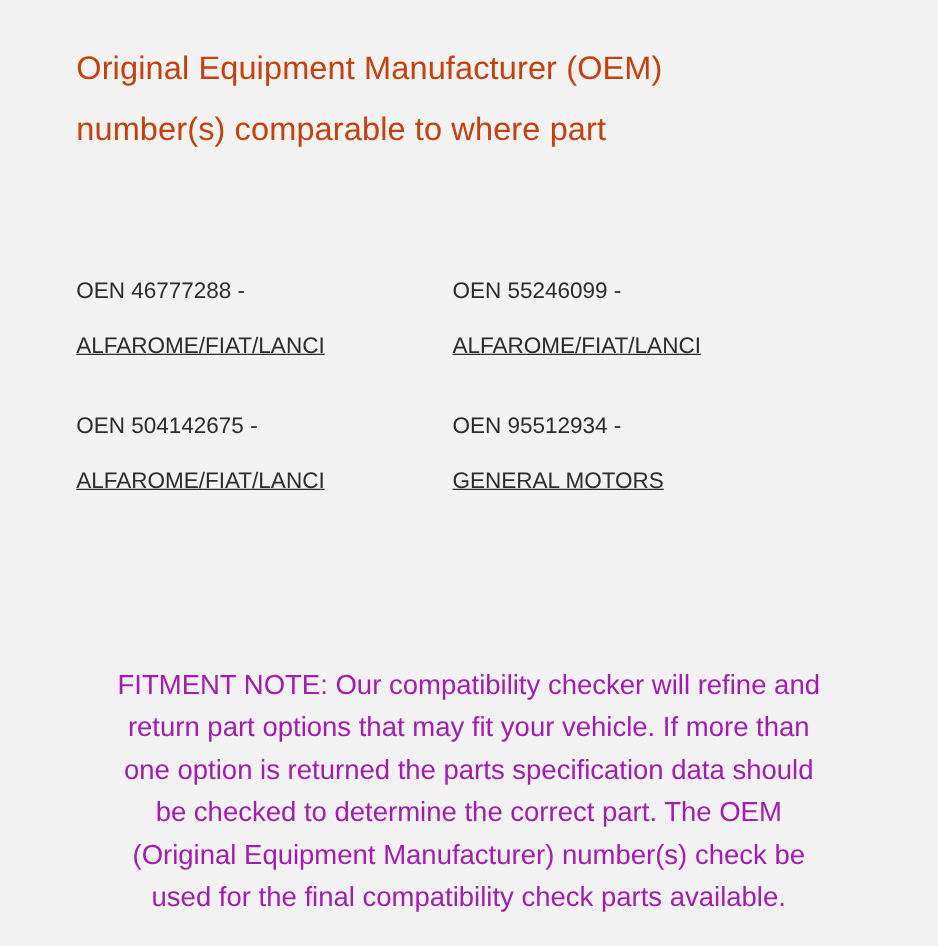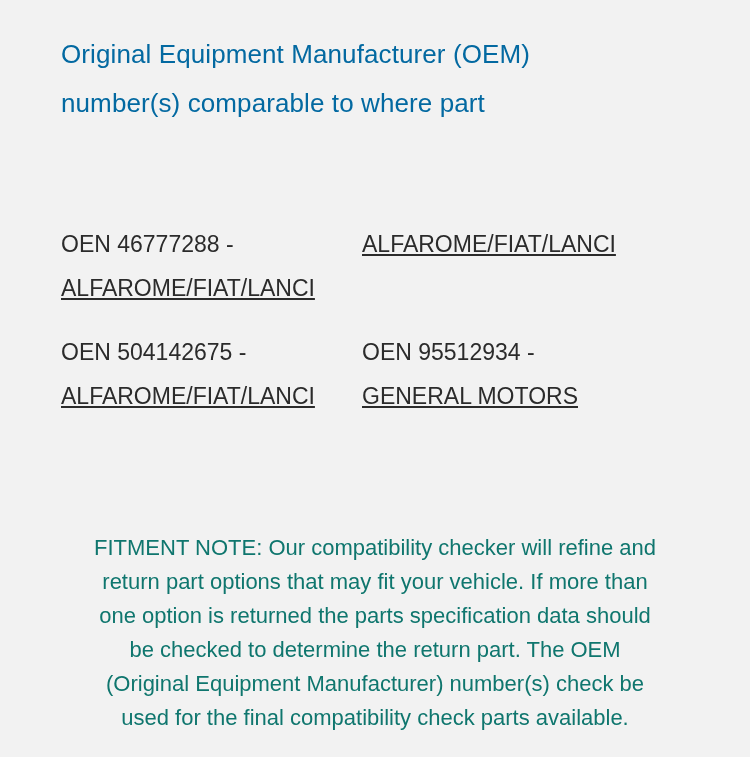--- a/index.html
+++ b/index.html
@@ -16,89 +16,90 @@
       overflow: hidden;
     }
     .heading {
       position: absolute;
       left: 61px;
       top: 30px;
       width: 640px;
       font-size: 26px;
       line-height: 49px;
       letter-spacing: 0.1px;
-      color: #0369a1;
+      color: #c2410c;
       margin: 0;
       font-weight: normal;
     }
     .oen-grid {
       position: absolute;
       left: 61px;
       top: 210px;
       width: 660px;
     }
     .oen-row {
       position: relative;
       height: 108px;
     }
     .oen-item {
       position: absolute;
-      top: 12px;
-      font-size: 23px;
+      top: 0;
+      font-size: 18px;
       line-height: 44px;
       white-space: nowrap;
       color: #2b2b2b;
     }
     .oen-item.col1 { left: 0; }
     .oen-item.col2 { left: 301px; }
     .oen-num { display: block; }
     .oen-maker { display: block; text-decoration: underline; }
     .col1 .oen-maker { width: 223px; overflow: visible; }
     .fitment {
       position: absolute;
       left: 20px;
       top: 531px;
       width: 710px;
       text-align: center;
       font-size: 22px;
       line-height: 34px;
-      color: #0f766e;
+      color: #a21caf;
       margin: 0;
     }
   </style>
 </head>
 <body>
 
 <h2 class="heading">
   <span>Original Equipment Manufacturer (OEM)</span><br>
   <span>number(s) comparable to where part</span>
 </h2>
 
 <div class="oen-grid">
   <div class="oen-row">
     <div class="oen-item col1">
       <span class="oen-num">OEN 46777288 -</span>
       <span class="oen-maker">ALFAROME/FIAT/LANCI</span>
     </div>
     <div class="oen-item col2">
+      <span class="oen-num">OEN 55246099 -</span>
       <span class="oen-maker">ALFAROME/FIAT/LANCI</span>
     </div>
   </div>
   <div class="oen-row">
     <div class="oen-item col1">
       <span class="oen-num">OEN 504142675 -</span>
       <span class="oen-maker">ALFAROME/FIAT/LANCI</span>
     </div>
     <div class="oen-item col2">
       <span class="oen-num">OEN 95512934 -</span>
       <span class="oen-maker">GENERAL MOTORS</span>
     </div>
   </div>
 </div>
 
 <p class="fitment">
   <span>FITMENT NOTE: Our compatibility checker will refine and</span><br>
   <span>return part options that may fit your vehicle. If more than</span><br>
   <span>one option is returned the parts specification data should</span><br>
-  <span>be checked to determine the return part. The OEM</span><br>
+  <span>be checked to determine the correct part. The OEM</span><br>
   <span>(Original Equipment Manufacturer) number(s) check be</span><br>
   <span>used for the final compatibility check parts available.</span>
 </p>
 
 </body></html>

